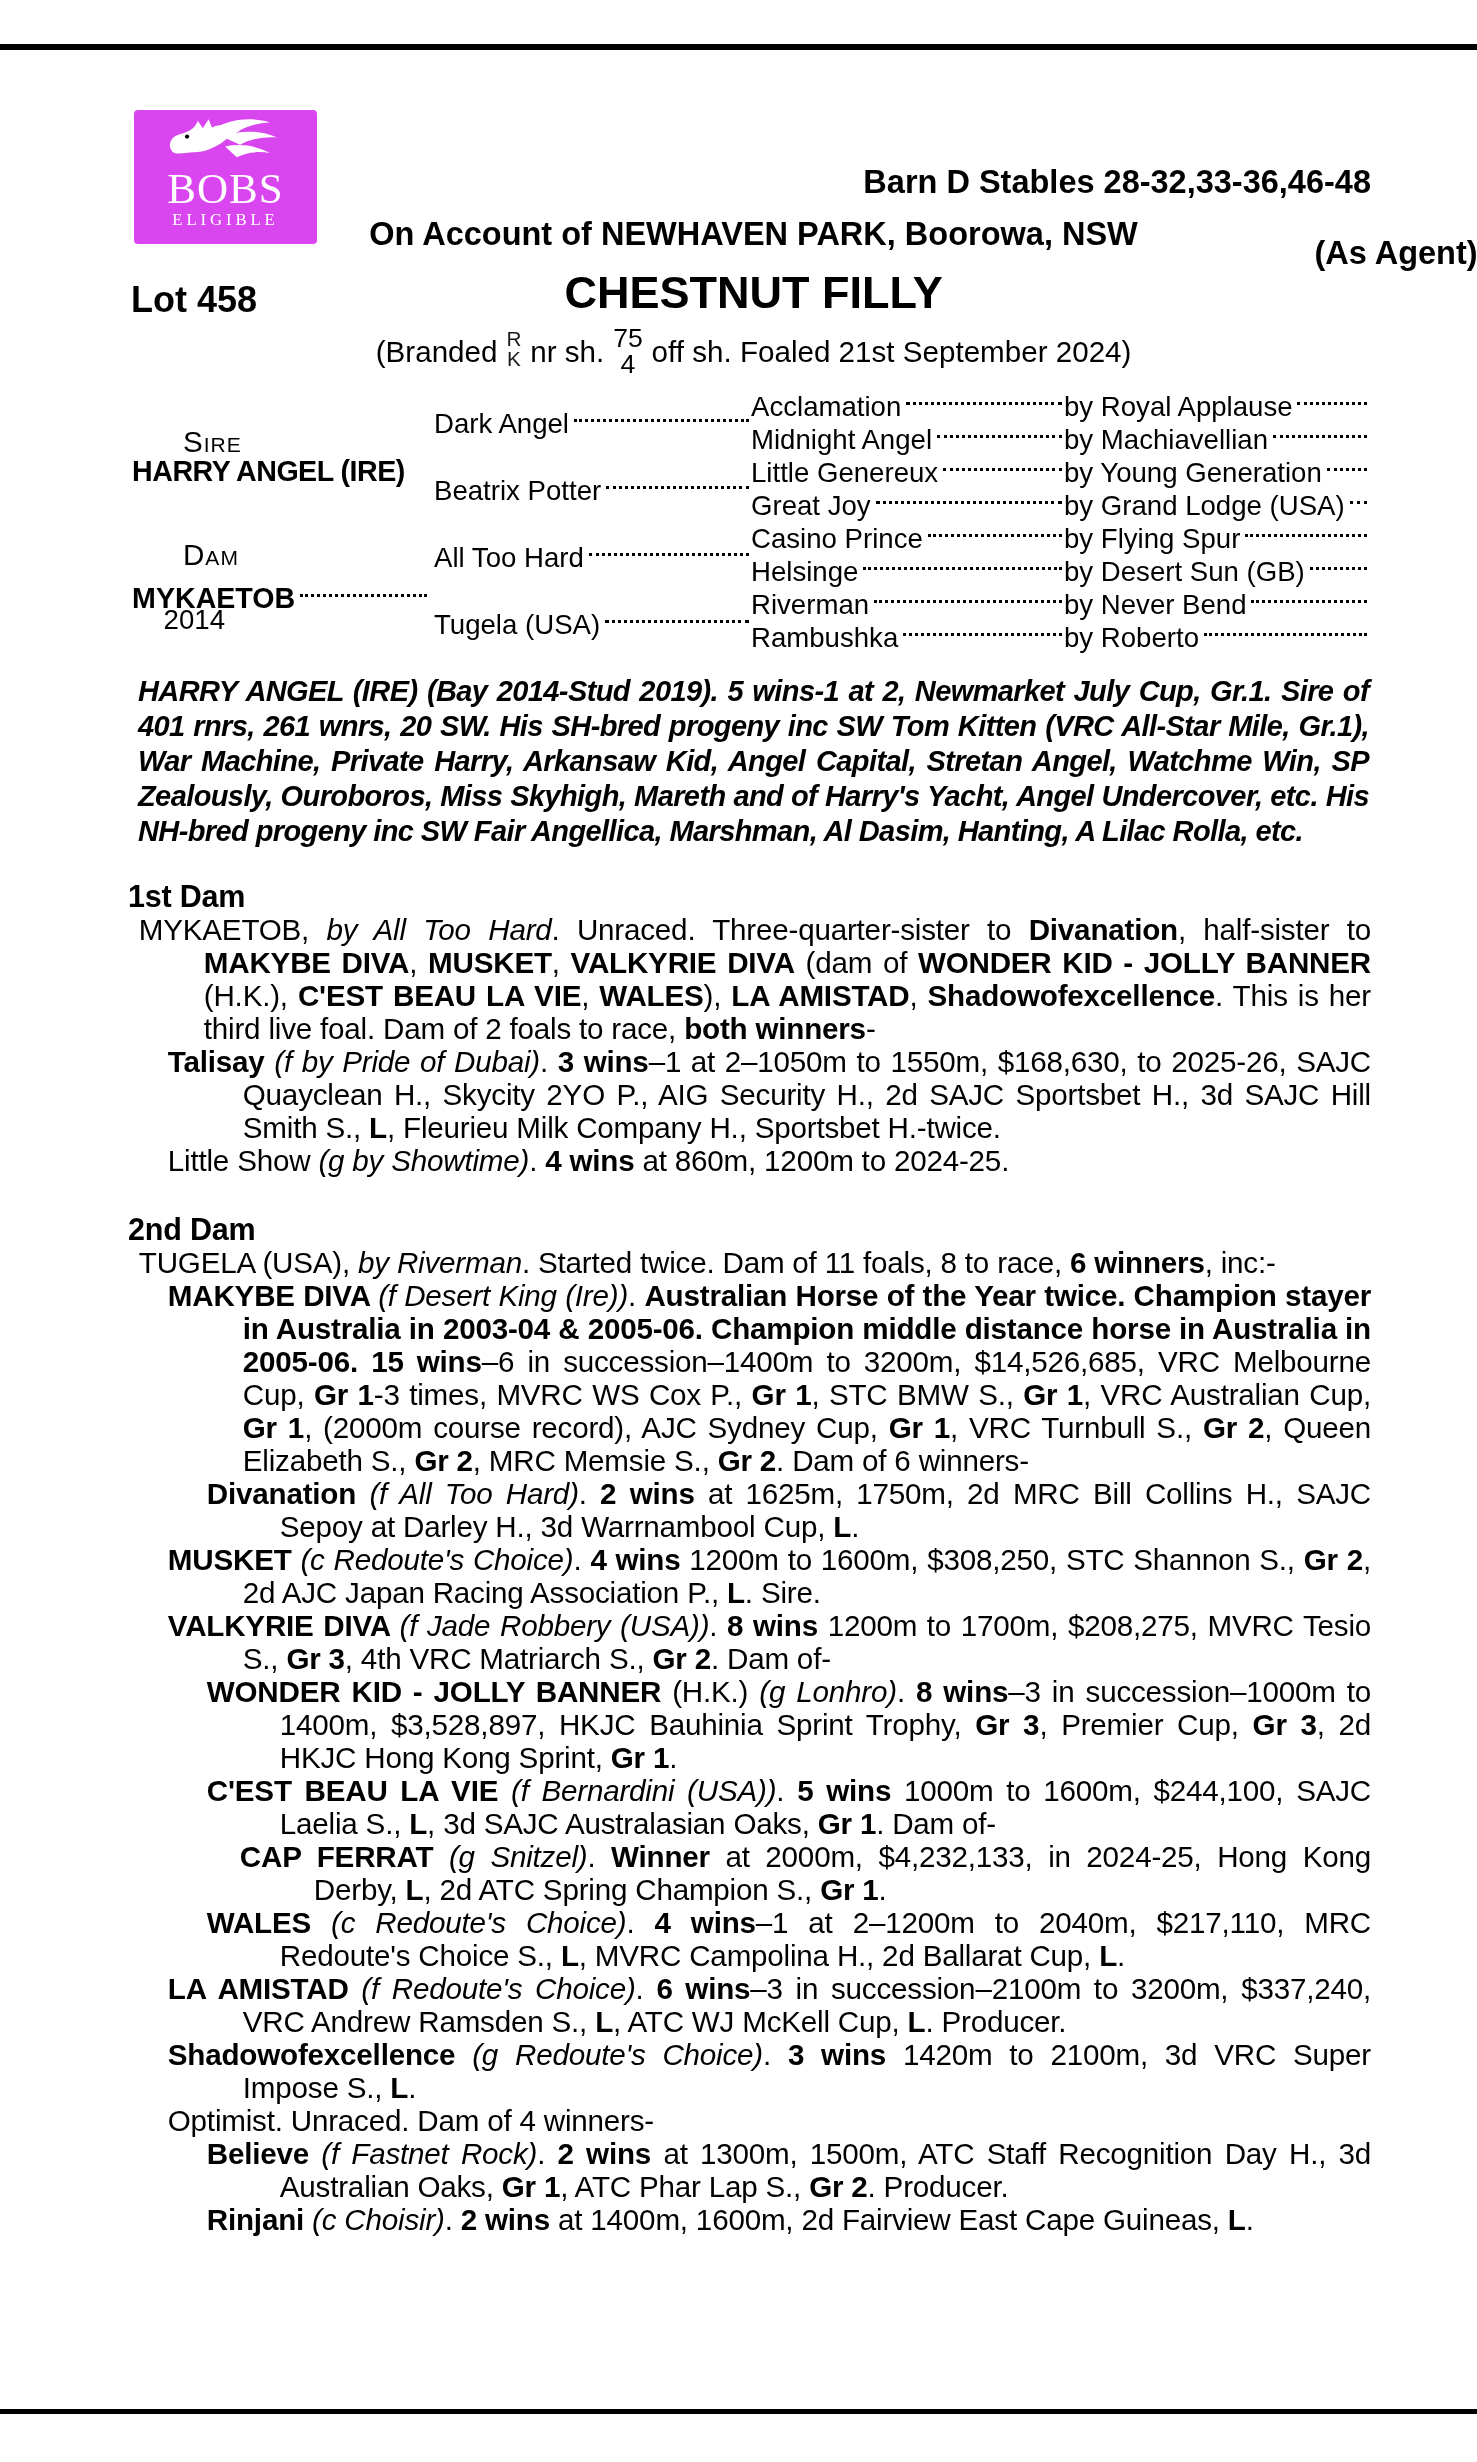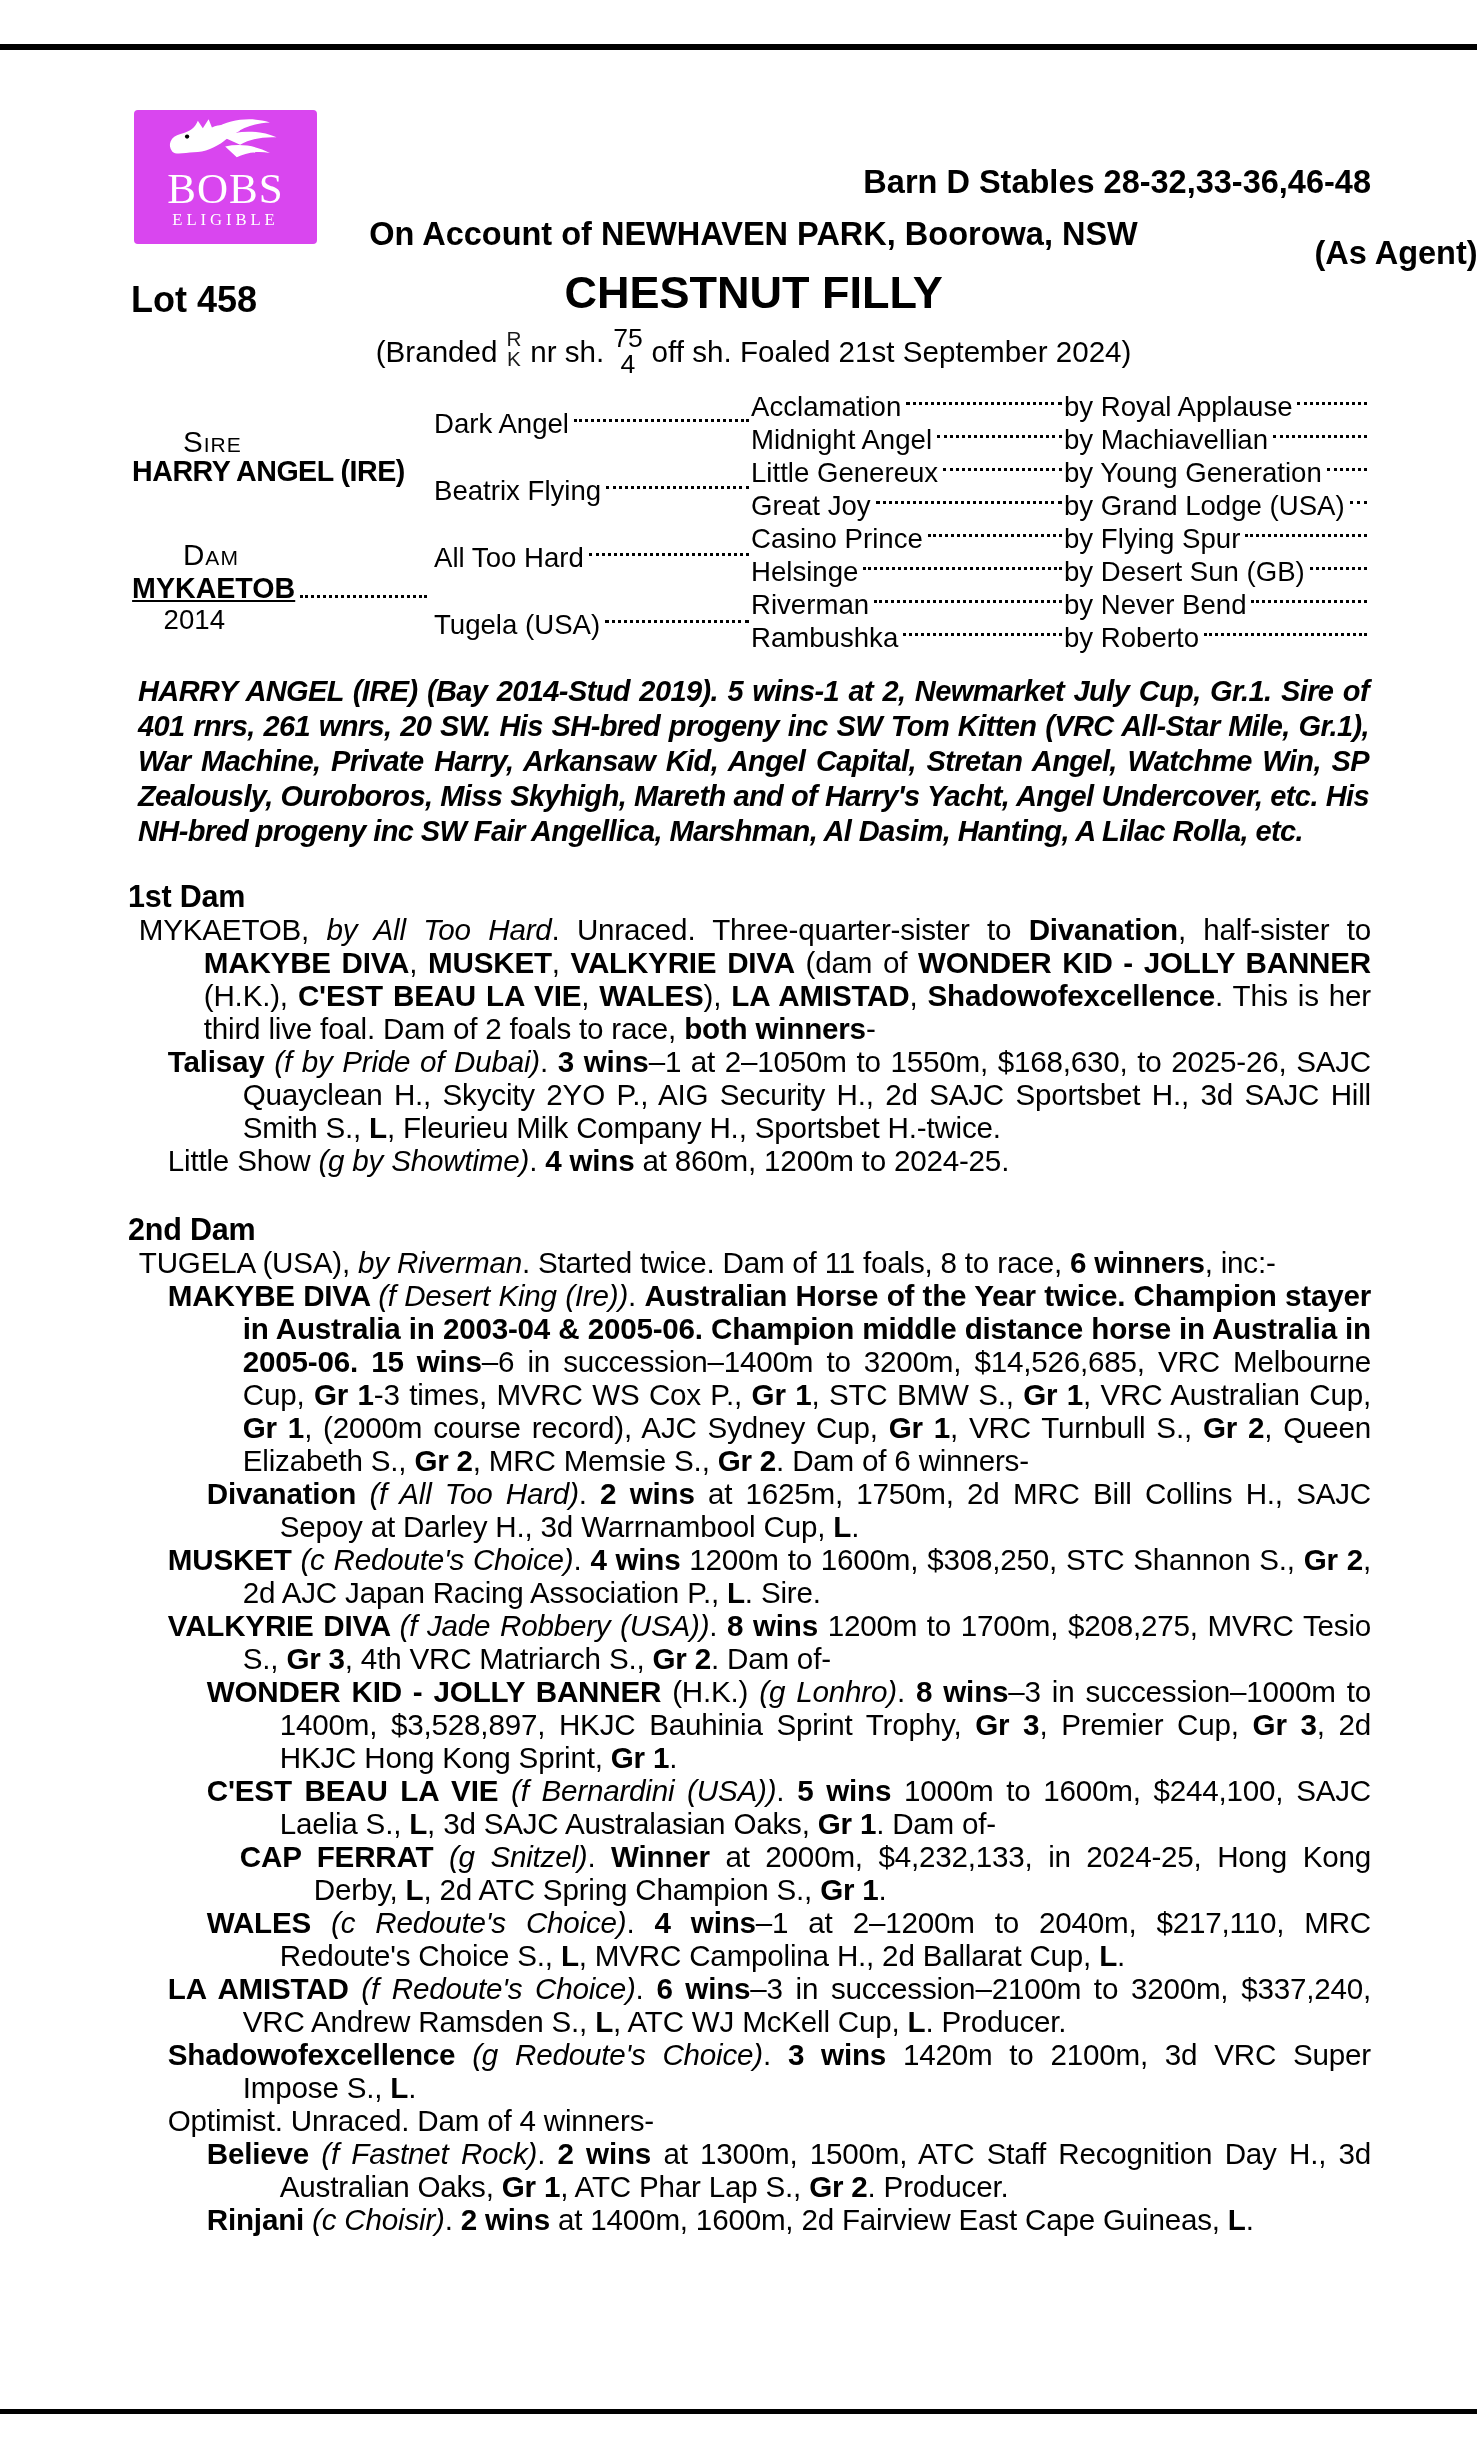--- a/index.html
+++ b/index.html
@@ -35,21 +35,21 @@
   .col2{width:317px;display:flex;flex-direction:column;}
   .col3{width:313px;display:flex;flex-direction:column;}
   .col4{width:305px;display:flex;flex-direction:column;}
   .cell{height:67px;display:flex;align-items:center;}
   .prow{height:33px;display:flex;align-items:center;}
   .nm{white-space:nowrap;}
   .leader{flex:1 1 auto;border-bottom:3px dotted #000;margin:0 2px 6.9px 4.9px;min-width:7.9px;}
   .sire-label{position:absolute;top:35px;left:45px;font-variant:small-caps;font-size:29.6px;letter-spacing:1px;}
   .sire-name{position:absolute;top:65px;left:-5.9px;font-weight:bold;font-size:28.6px;letter-spacing:-0.5px;white-space:nowrap;}
   .dam-label{position:absolute;top:148px;left:45px;font-variant:small-caps;font-size:29.6px;letter-spacing:1px;}
-  .dam-row{position:absolute;top:182px;left:-5.9px;width:297px;display:flex;text-decoration:underline;}
+  .dam-row{position:absolute;top:192px;left:-5.9px;width:297px;display:flex;align-items:center;}
   .dam-row .nm{font-weight:bold;font-size:28.6px;}
   .dam-year{position:absolute;top:214px;left:25.6px;font-size:27.6px;}
 
   
   .sirepara{position:absolute;top:674px;left:138px;width:1231px;font-size:29px;line-height:35px;
             font-weight:bold;font-style:italic;letter-spacing:-0.6px;text-align:justify;}
 
   
   .main{position:absolute;top:880px;left:128px;width:1243px;font-size:29.6px;line-height:33px;letter-spacing:-0.2px;}
   .heading{font-weight:bold;font-size:30.5px;}
@@ -111,21 +111,21 @@
         <span class="leader"></span>
       </div>
       <div class="dam-year">2014</div>
     </div>
     <div class="col2">
       <div class="cell">
           <span class="nm">Dark Angel</span>
           <span class="leader"></span>
         </div>
       <div class="cell">
-          <span class="nm">Beatrix Flying</span>
+          <span class="nm">Beatrix Potter</span>
           <span class="leader"></span>
         </div>
       <div class="cell">
           <span class="nm">All Too Hard</span>
           <span class="leader"></span>
         </div>
       <div class="cell">
           <span class="nm">Tugela (USA)</span>
           <span class="leader"></span>
         </div>

